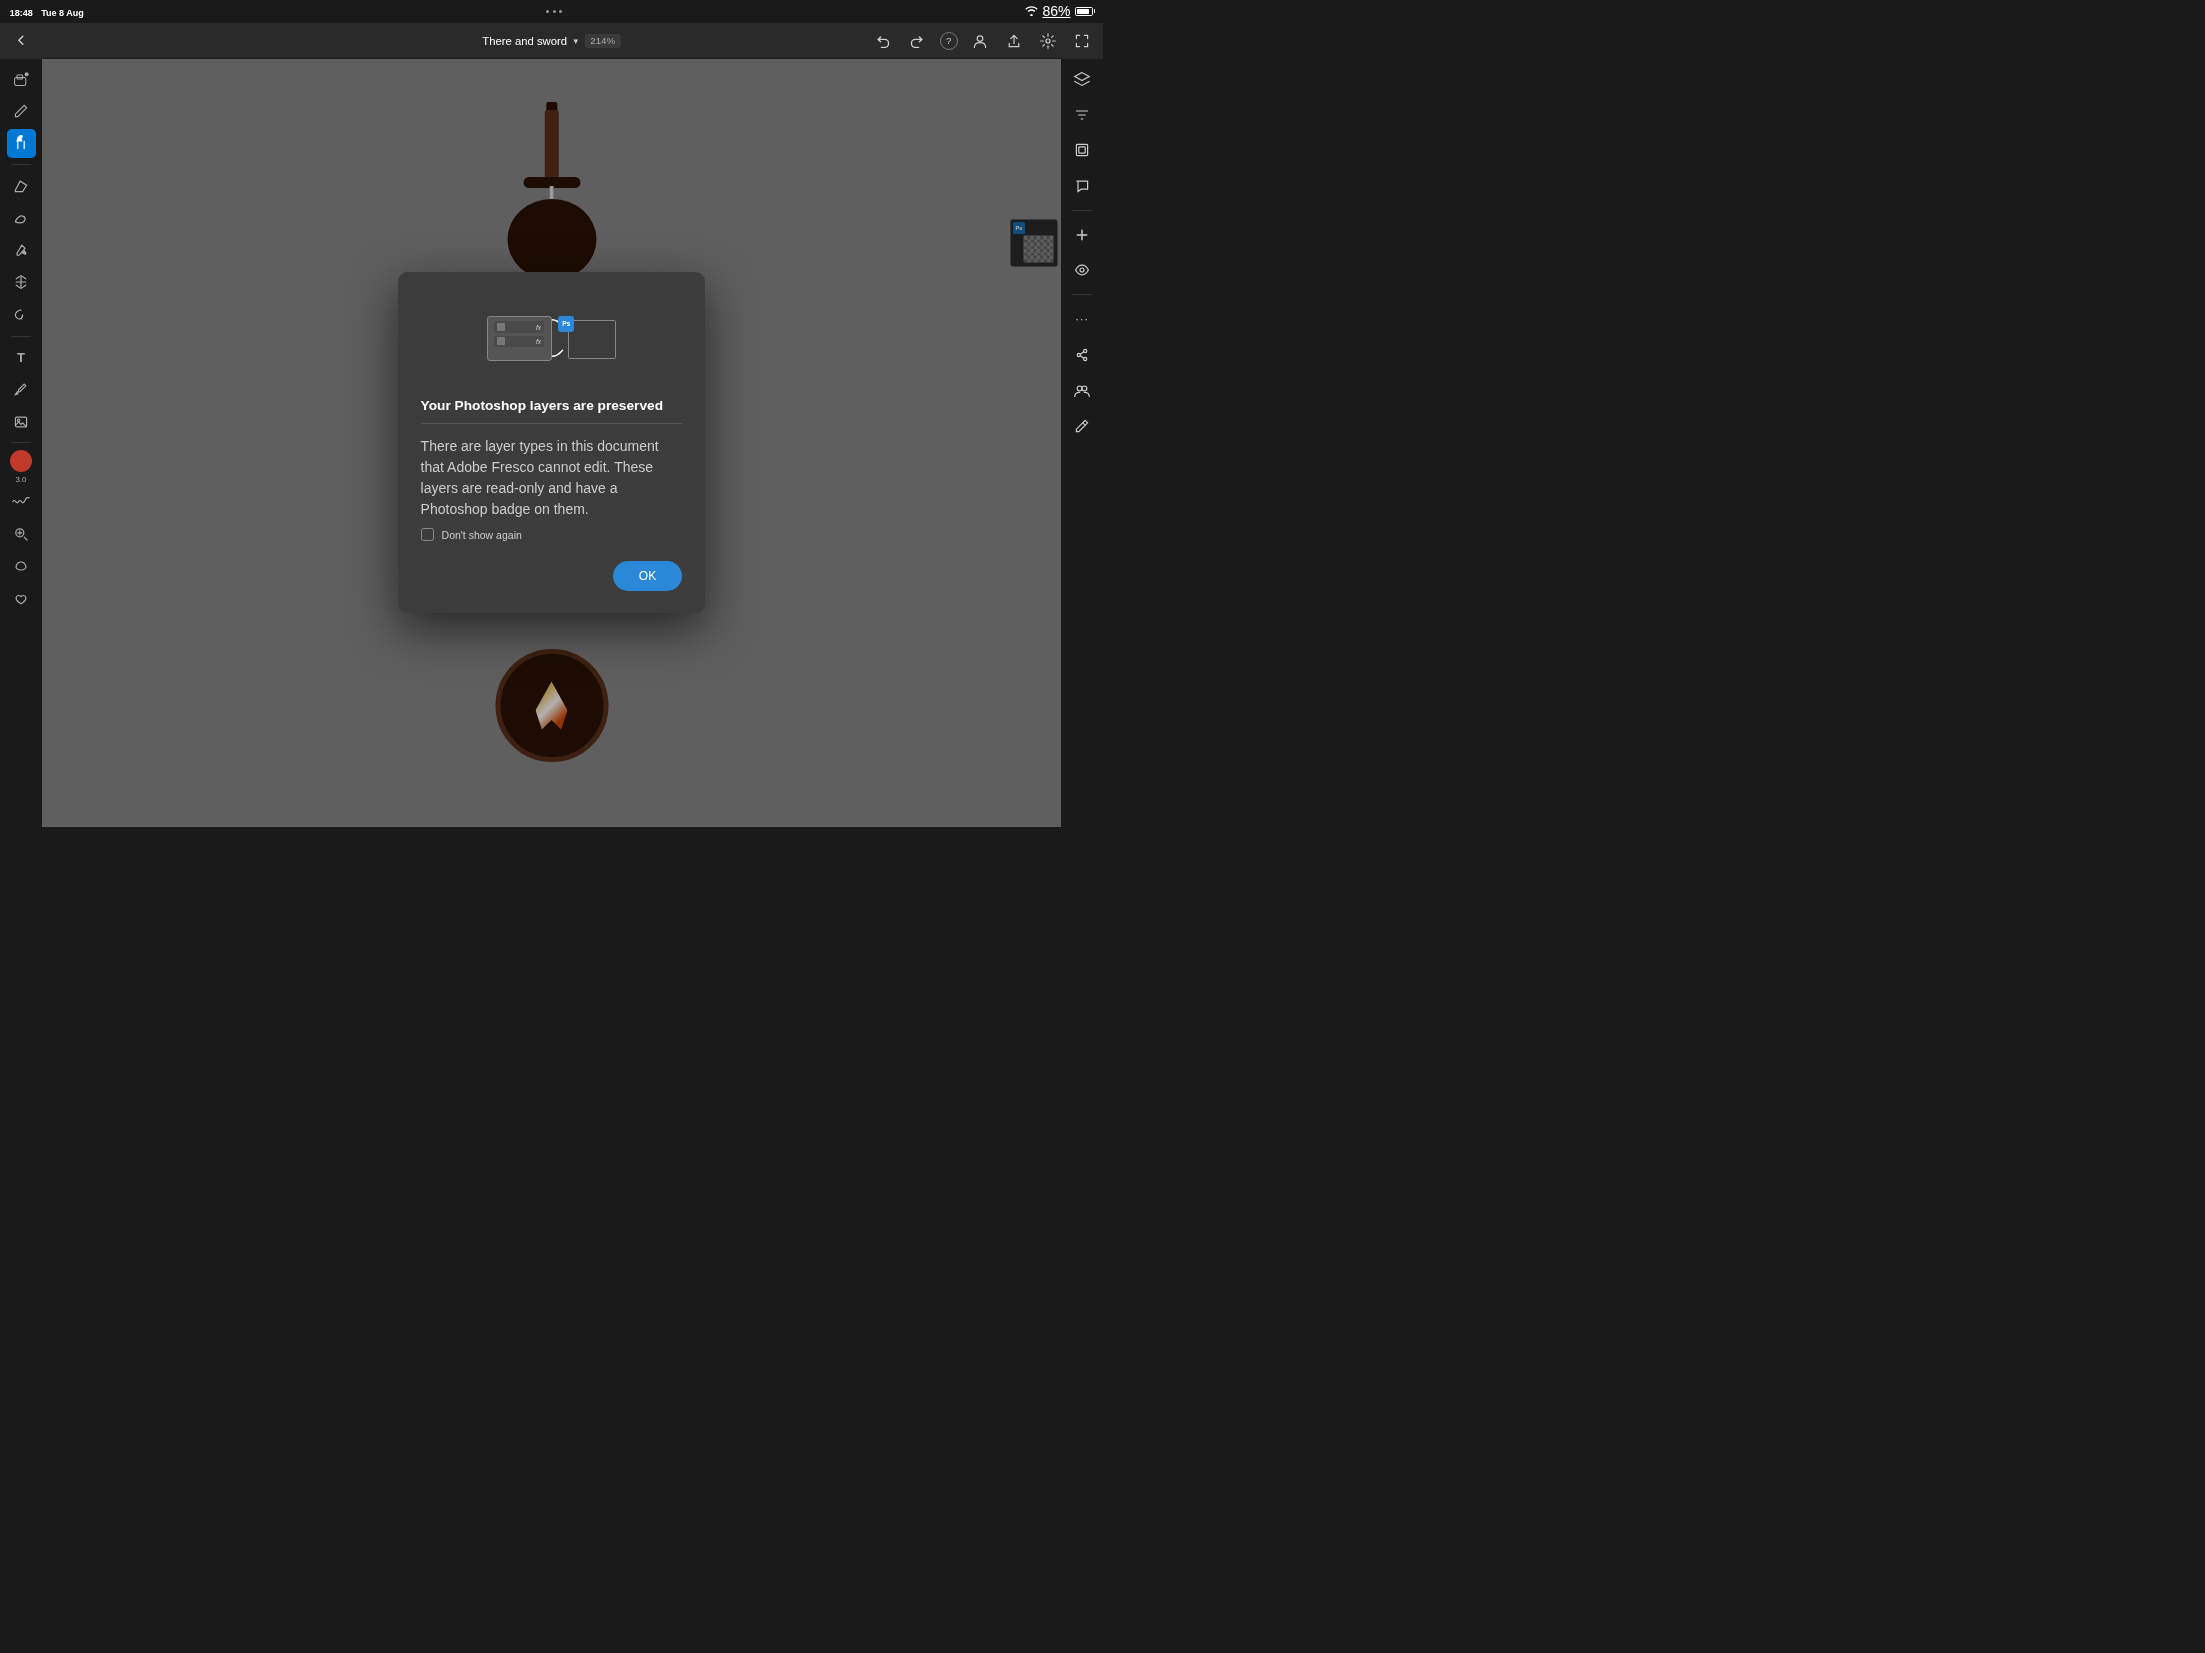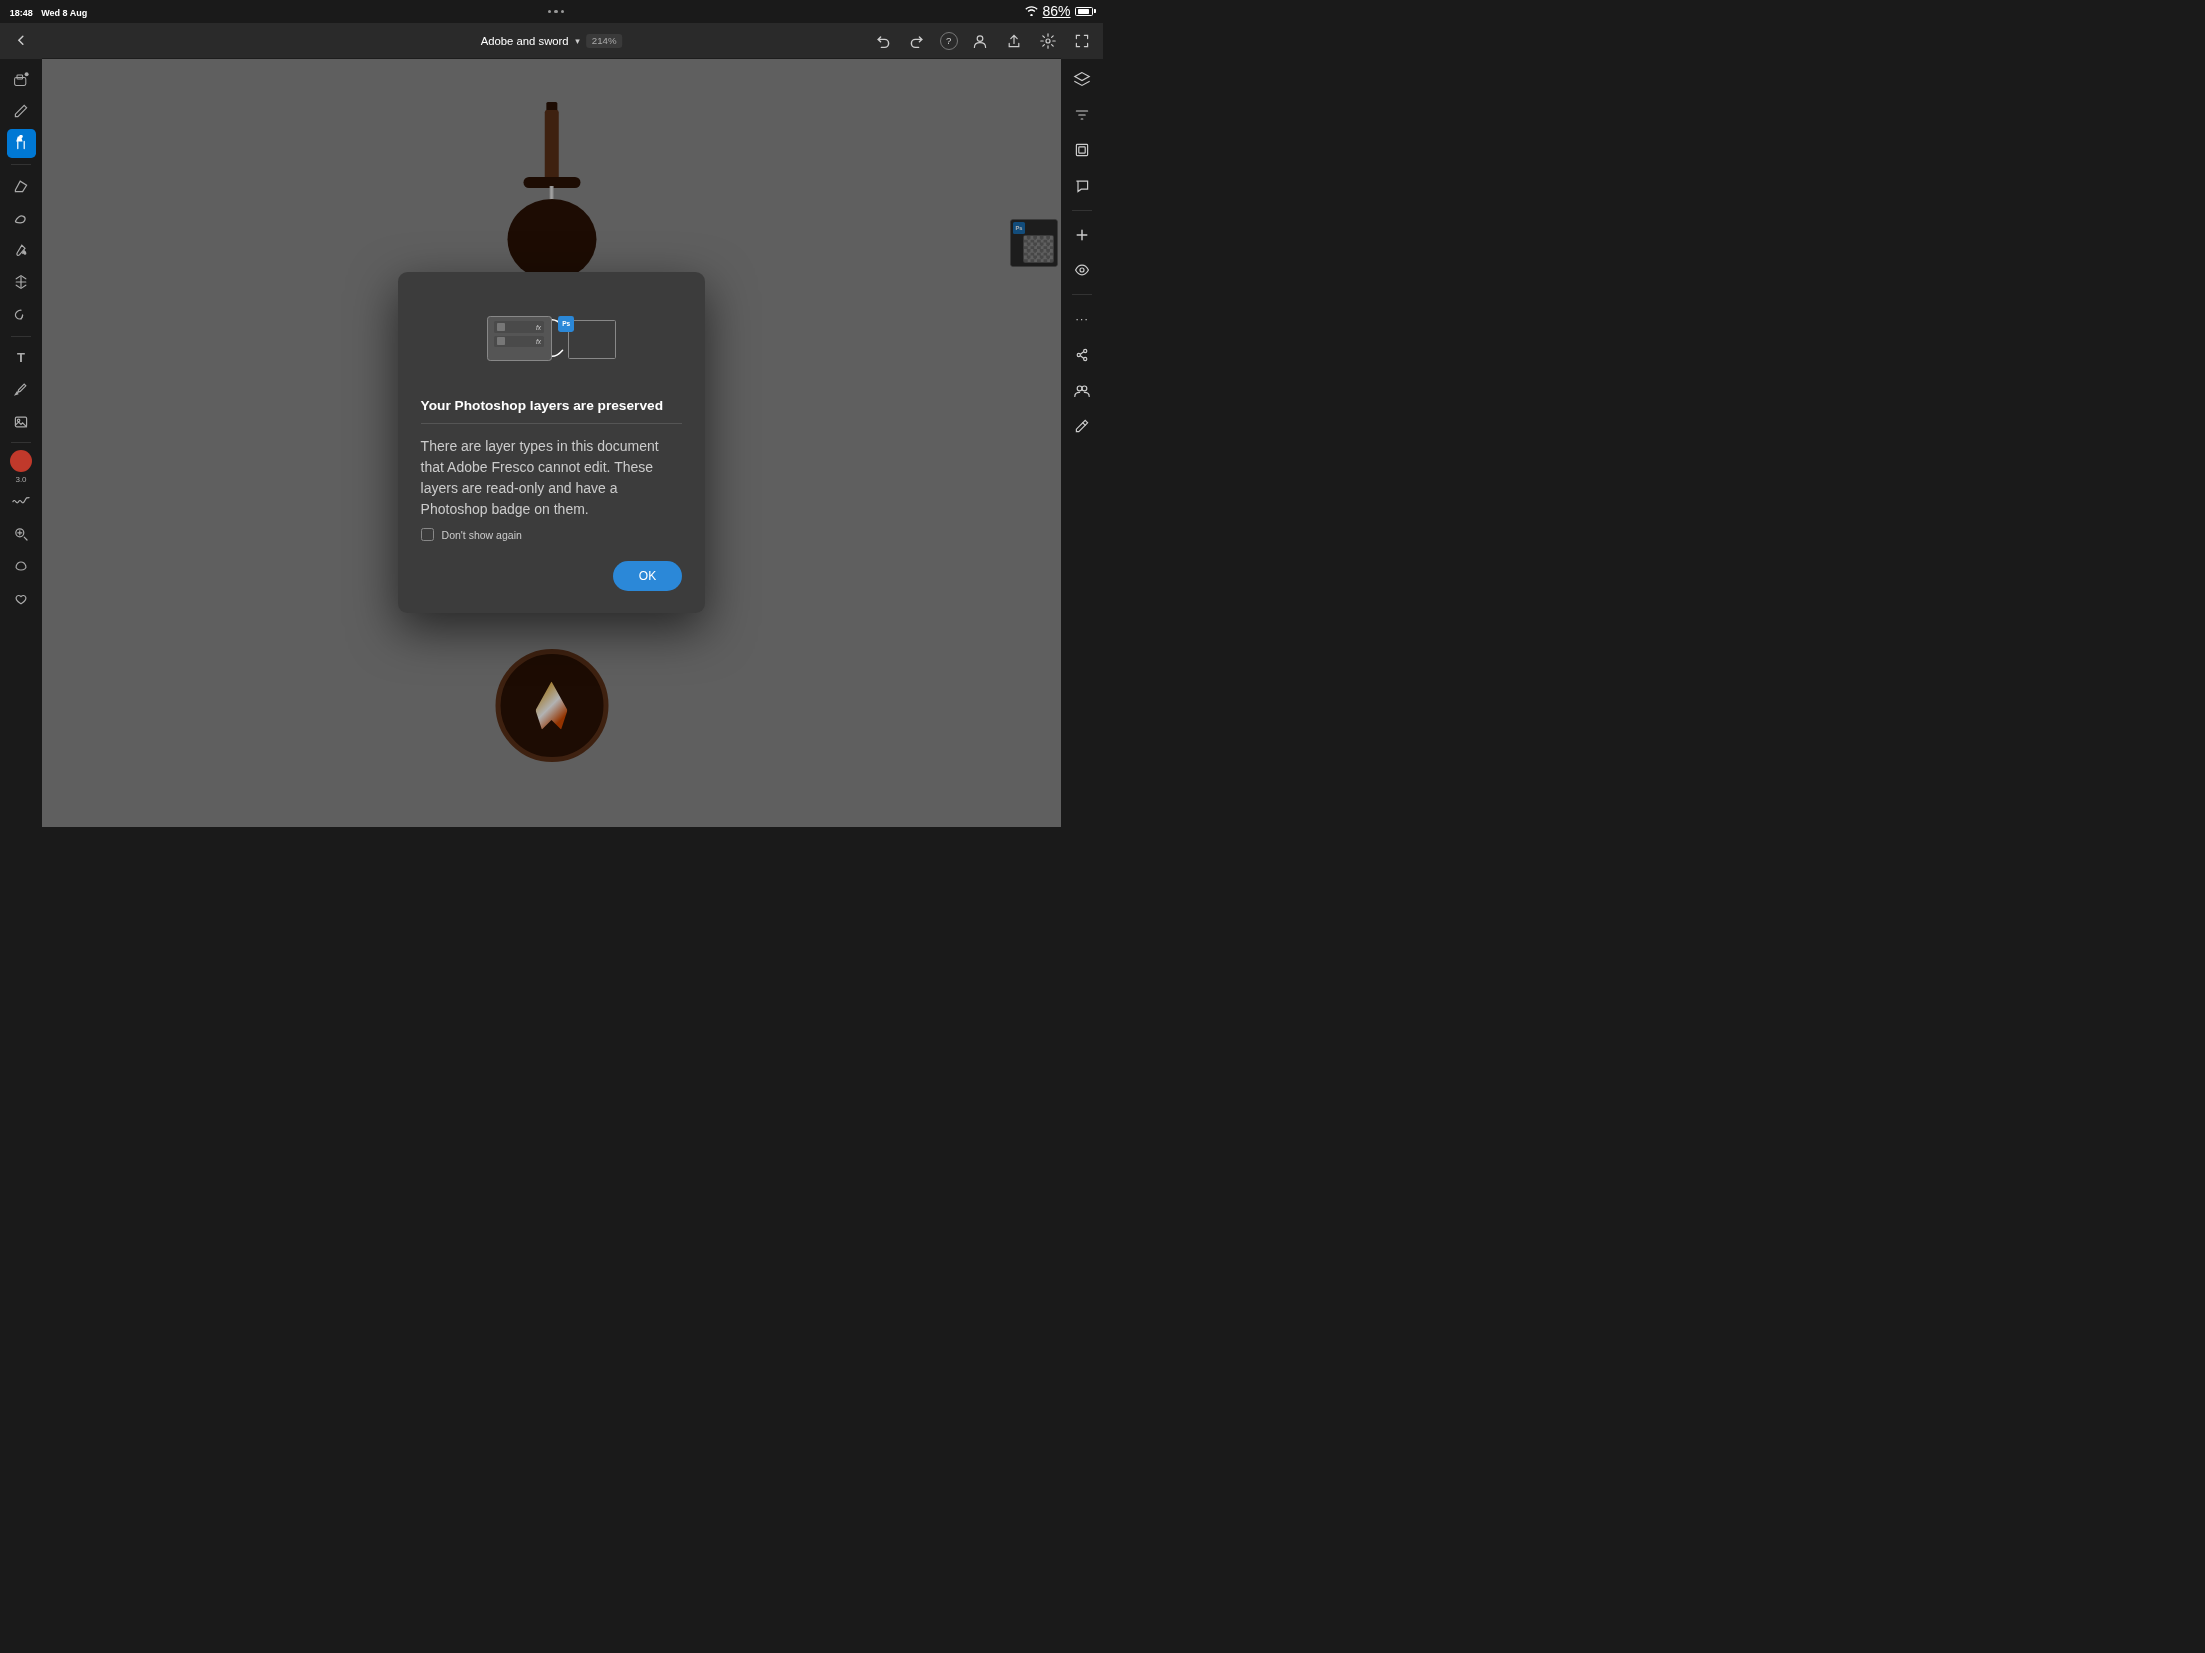--- a/index.html
+++ b/index.html
@@ -425,21 +425,21 @@
       left: 50%;
       transform: translate(-50%, -50%);
     }
   </style>
 </head>
 <body>
 
 <div class="status-bar">
   <div class="status-left">
     <span class="status-time">18:48</span>
-    <span class="status-time" style="margin-left:4.8px">Wed 8 Aug</span>
+    <span class="status-time" style="margin-left:4.8px">Tue 8 Aug</span>
   </div>
   <div class="status-center">
     <div class="status-dot"></div>
     <div class="status-dot"></div>
     <div class="status-dot"></div>
   </div>
   <div class="status-right">
 
     <svg width="13" height="9.7" viewBox="0 0 16 12" fill="white">
       <path d="M8 10a1.5 1.5 0 100 3 1.5 1.5 0 000-3z"></path>
@@ -456,21 +456,21 @@
 <div class="top-toolbar">
   <div class="toolbar-left">
     <div class="toolbar-icon">
       <svg width="14.5" height="14.5" viewBox="0 0 18 18" fill="#ccc">
         <path d="M11 4L6 9l5 5" stroke="#ccc" stroke-width="1.8" fill="none" stroke-linecap="round"></path>
       </svg>
     </div>
   </div>
 
   <div class="toolbar-center">
-    <span style="color:#fff;font-size:11.3px;">Adobe and sword</span>
+    <span style="color:#fff;font-size:11.3px;">There and sword</span>
     <span style="color:#ccc;font-size:9px;">▾</span>
     <span style="color:#aaa;font-size:9.7px;background:#3a3a3a;padding:1.6px 5.7px;border-radius:3.2px;">214%</span>
   </div>
 
   <div class="toolbar-right">
     <div class="toolbar-icon">
       <svg width="16" height="16" viewBox="0 0 20 20" fill="none" stroke="#ccc" stroke-width="1.8" stroke-linecap="round">
         <path d="M4 8H12a5 5 0 010 10H8"></path>
         <path d="M4 8L7 5M4 8L7 11"></path>
       </svg>

